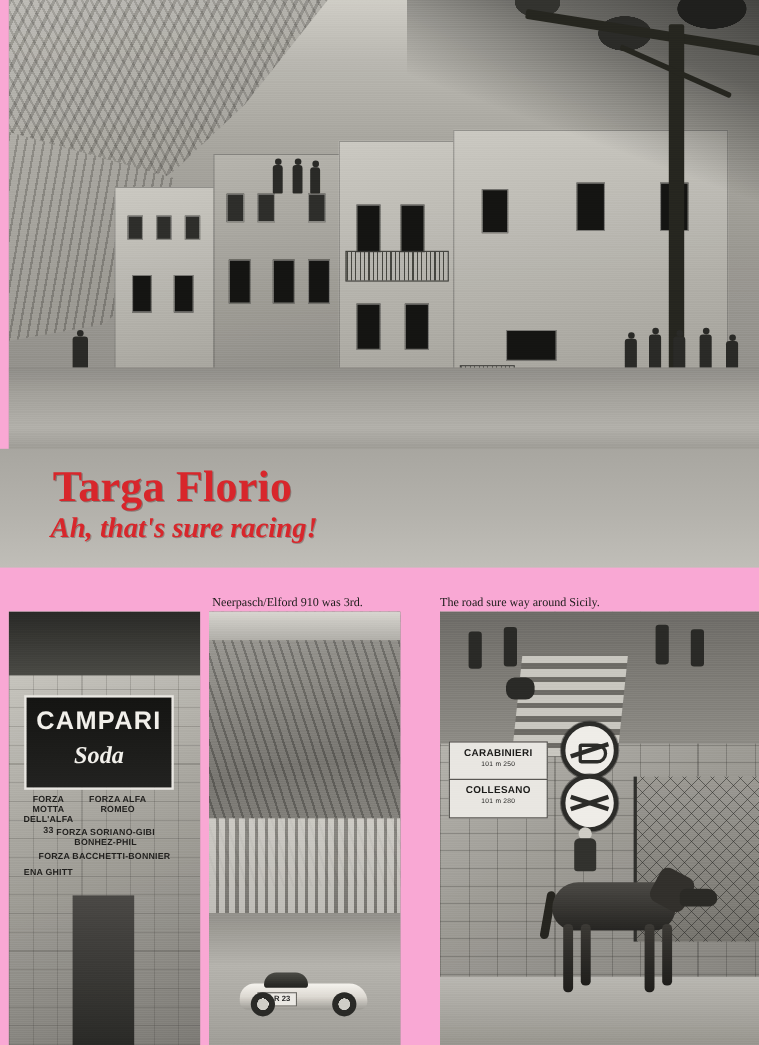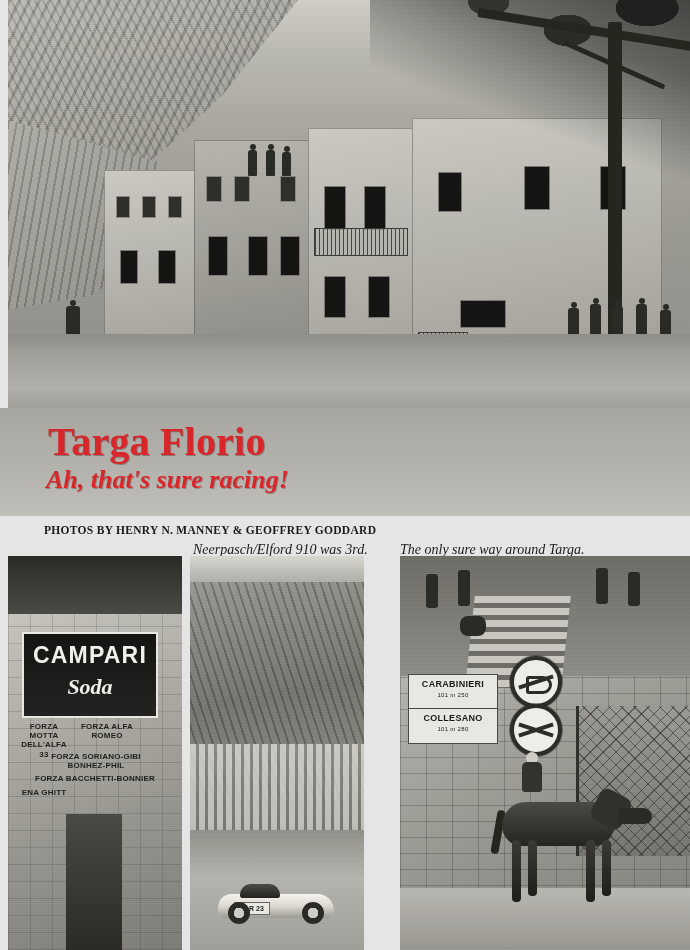--- a/index.html
+++ b/index.html
@@ -11,21 +11,21 @@
     width: 690px;
     height: 950px;
     overflow: hidden;
     font-family: "Liberation Serif", serif;
     position: relative;
   }
   .page {
     position: relative;
     width: 690px;
     height: 950px;
-    background: #e5e5e5;
+    background: #f9a8d4;
     overflow: hidden;
   }
 
   
   .hero {
     position: absolute;
     left: 8px;
     top: 0;
     width: 682px;
     height: 412px;
@@ -202,22 +202,21 @@
     font-weight: 700;
     font-size: 11.5px;
     letter-spacing: .3px;
     color: #1b1b19;
   }
 
   
   .caption {
     position: absolute;
     font-family: "Liberation Serif", serif;
-    font-style: italic;
-    font-size: 14px;
+    font-size: 11px;
     color: #1b1b19;
   }
   .cap-center { left: 193px; top: 542px; }
   .cap-right  { left: 400px; top: 542px; }
 
   
   .photo {
     position: absolute;
     overflow: hidden;
     background: #8f8d88;
@@ -502,24 +501,23 @@
     <div class="roadline"></div>
     <div class="road"></div>
     <div class="grain"></div>
   </div>
 
   <div class="title-area">
     <div class="title-main">Targa Florio</div>
     <div class="title-sub">Ah, that's sure racing!</div>
   </div>
 
-  <div class="credit">PHOTOS BY HENRY N. MANNEY &amp; GEOFFREY GODDARD</div>
 
   <div class="caption cap-center">Neerpasch/Elford 910 was 3rd.</div>
-  <div class="caption cap-right">The only sure way around Targa.</div>
+  <div class="caption cap-right">The road sure way around Sicily.</div>
 
   <div class="photo p-left">
     <div class="wallbg"></div>
     <div class="sky-l"></div>
     <div class="campari-sign">
       <div class="campari-txt">CAMPARI</div>
       <div class="soda-txt">Soda</div>
     </div>
     <div class="graffiti g1">FORZA MOTTA DELL'ALFA 33</div>
     <div class="graffiti g2">FORZA ALFA ROMEO</div>

